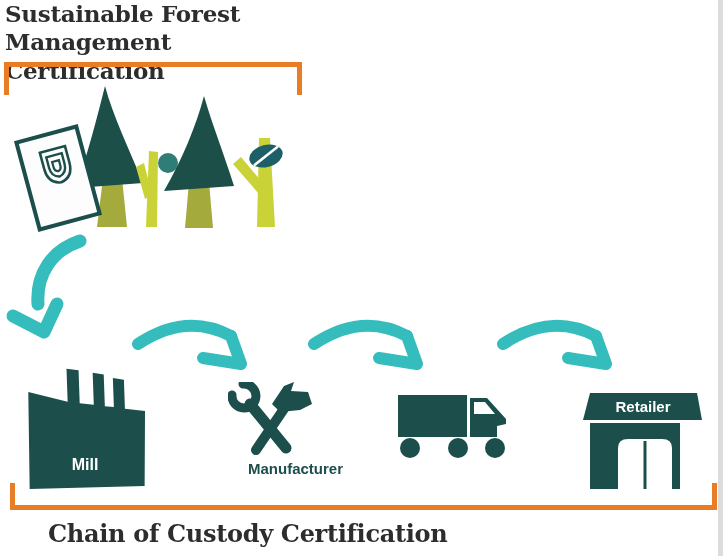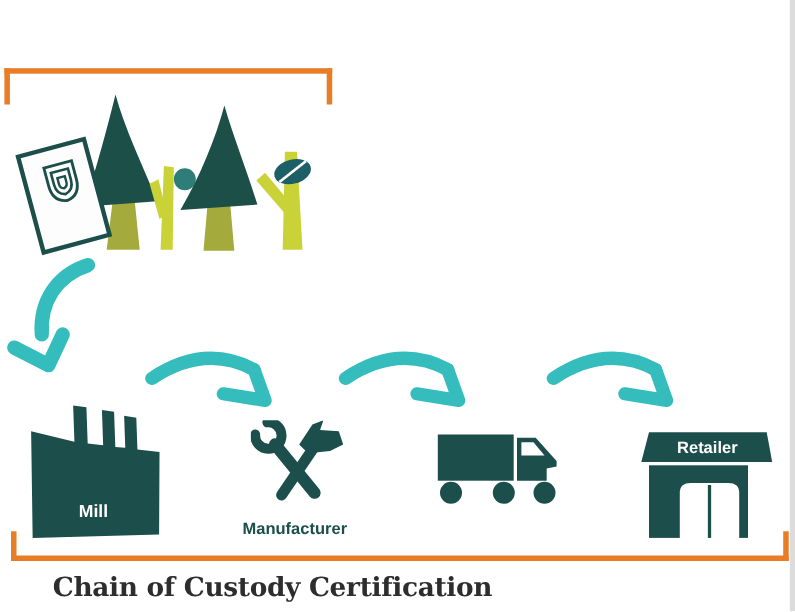--- a/index.html
+++ b/index.html
@@ -12,32 +12,33 @@
     font-family:"DejaVu Serif","Liberation Serif",serif;
     font-weight:600;color:#2d2d2d;letter-spacing:-0.3px;
   }
   .heading-top{position:absolute;left:5px;top:0px;width:308px;font-size:23px;line-height:1.23;}
   .heading-bottom{position:absolute;left:0;top:519px;width:723px;text-align:left;font-size:24px;padding-left:48px;}
   .bracket{position:absolute;border:0 solid #e87d26;}
   .bracket-top{left:4px;top:62px;width:288px;height:28px;border-top-width:5px;border-left-width:5px;border-right-width:5px;}
   .bracket-bottom{left:10px;top:483px;width:697px;height:22px;border-bottom-width:5px;border-left-width:5px;border-right-width:5px;}
   svg{position:absolute;display:block;}
   .lbl{
-    position:absolute;top:472px;width:150px;text-align:center;
+    position:absolute;top:460px;width:150px;text-align:right;
     color:#1c4f4b;font-size:15px;font-weight:bold;
   }
   .svg-label{font-family:"Liberation Sans",sans-serif;font-weight:bold;fill:#ffffff;}
   .teal-stroke{stroke:#35bcbc;stroke-width:13;fill:none;stroke-linecap:round;stroke-linejoin:round;}
   .teal-stroke-sm{stroke:#35bcbc;stroke-width:12;fill:none;stroke-linecap:round;stroke-linejoin:round;}
 </style>
 </head>
 <body>
 
 <div id="stage">
 
+  <div class="heading heading-top">Sustainable Forest Management Certification</div>
 
   <div class="bracket bracket-top"></div>
 
   <svg style="left:0;top:82px" width="300" height="158" viewBox="0 82 300 158">
     <circle cx="168" cy="163" r="10" fill="#2e7d78"></circle>
     <polygon points="103,178 122,178 127,227 97,227" fill="#a4ab3c"></polygon>
     <path d="M105,86 C97,118 87,156 76,188 L143,183 C129,149 113,116 105,86 Z" fill="#1c4f48"></path>
     <polygon points="189,182 209,182 213,228 185,228" fill="#a4ab3c"></polygon>
     <path d="M204,96 C196,126 182,160 164,191 L234,186 C224,154 212,124 204,96 Z" fill="#1c4f48"></path>
     <g fill="#c9d337">

